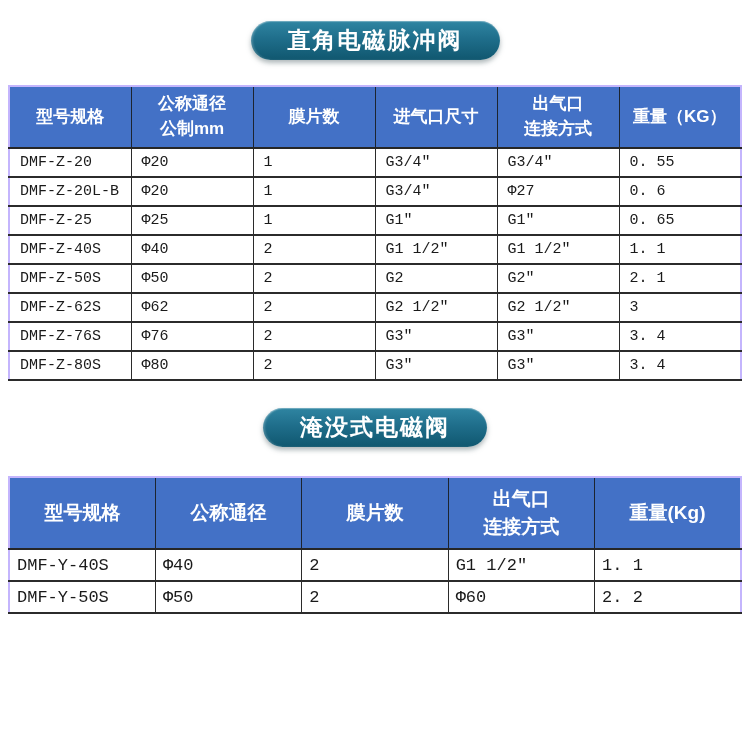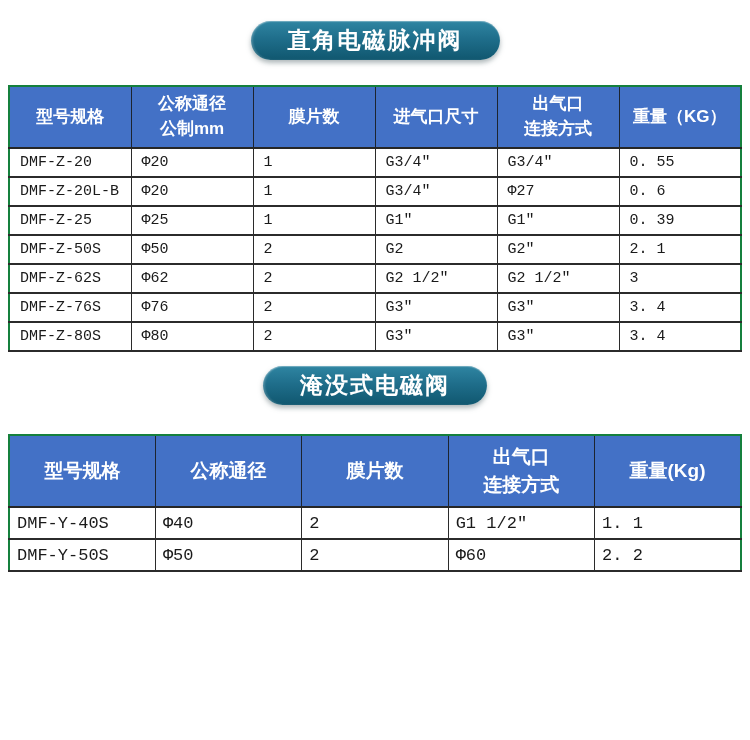--- a/index.html
+++ b/index.html
@@ -8,21 +8,21 @@
     width: 750px;
     height: 740px;
     font-family: "Liberation Sans", "DejaVu Sans", sans-serif;
     overflow: hidden;
   }
   .page { width: 750px; height: 740px; background: #ffffff; margin-top: 8px; }
 
   
   .title-row { text-align: center; }
   .title-row.first { padding-top: 13px; }
-  .title-row.second { padding-top: 14px; }
+  .title-row.second { padding-top: 27px; }
   .pill {
     display: inline-block;
     background: linear-gradient(180deg, #2f85a2 0%, #1f6e8b 45%, #10576f 100%);
     color: #ffffff;
     font-size: 23px;
     font-weight: bold;
     letter-spacing: 2px;
     line-height: 38px;
     height: 39px;
     padding: 0 37px;
@@ -63,21 +63,21 @@
     vertical-align: middle;
     border: 1px solid #2b2b2b;
     border-bottom-width: 2px;
     padding-left: 5px;
     white-space: nowrap;
     overflow: hidden;
   }
   .t1 td { height: 29px; font-size: 15px; padding-left: 10px; }
   .t2 td { height: 32px; font-size: 17px; padding-left: 7px; }
 
-  table { border: 2px solid #15803d; }
+  table { border: 2px solid #c4b5fd; }
   thead tr th { border-bottom: 2px solid #262626; }
 </style>
 </head>
 <body>
 
 <div class="page">
 
   <div class="title-row first">
     <span class="pill">直角电磁脉冲阀</span>
   </div>
@@ -111,21 +111,29 @@
         <td>G3/4″</td>
         <td>Φ27</td>
         <td>0. 6</td>
       </tr>
       <tr>
         <td>DMF-Z-25</td>
         <td>Φ25</td>
         <td>1</td>
         <td>G1″</td>
         <td>G1″</td>
-        <td>0. 39</td>
+        <td>0. 65</td>
+      </tr>
+      <tr>
+        <td>DMF-Z-40S</td>
+        <td>Φ40</td>
+        <td>2</td>
+        <td>G1 1/2″</td>
+        <td>G1 1/2″</td>
+        <td>1. 1</td>
       </tr>
       <tr>
         <td>DMF-Z-50S</td>
         <td>Φ50</td>
         <td>2</td>
         <td>G2</td>
         <td>G2″</td>
         <td>2. 1</td>
       </tr>
       <tr>

